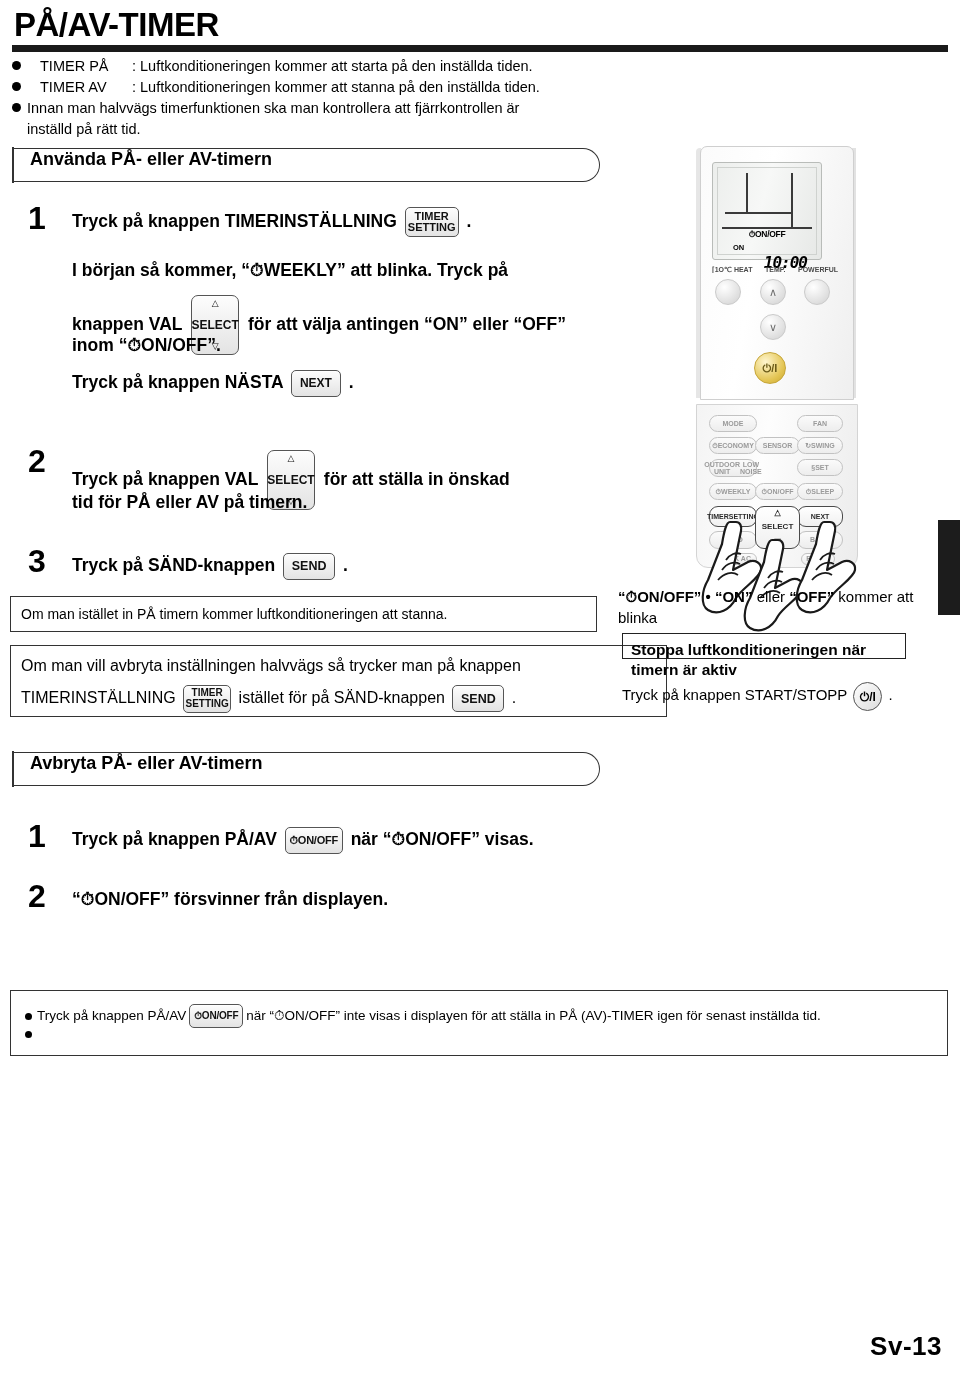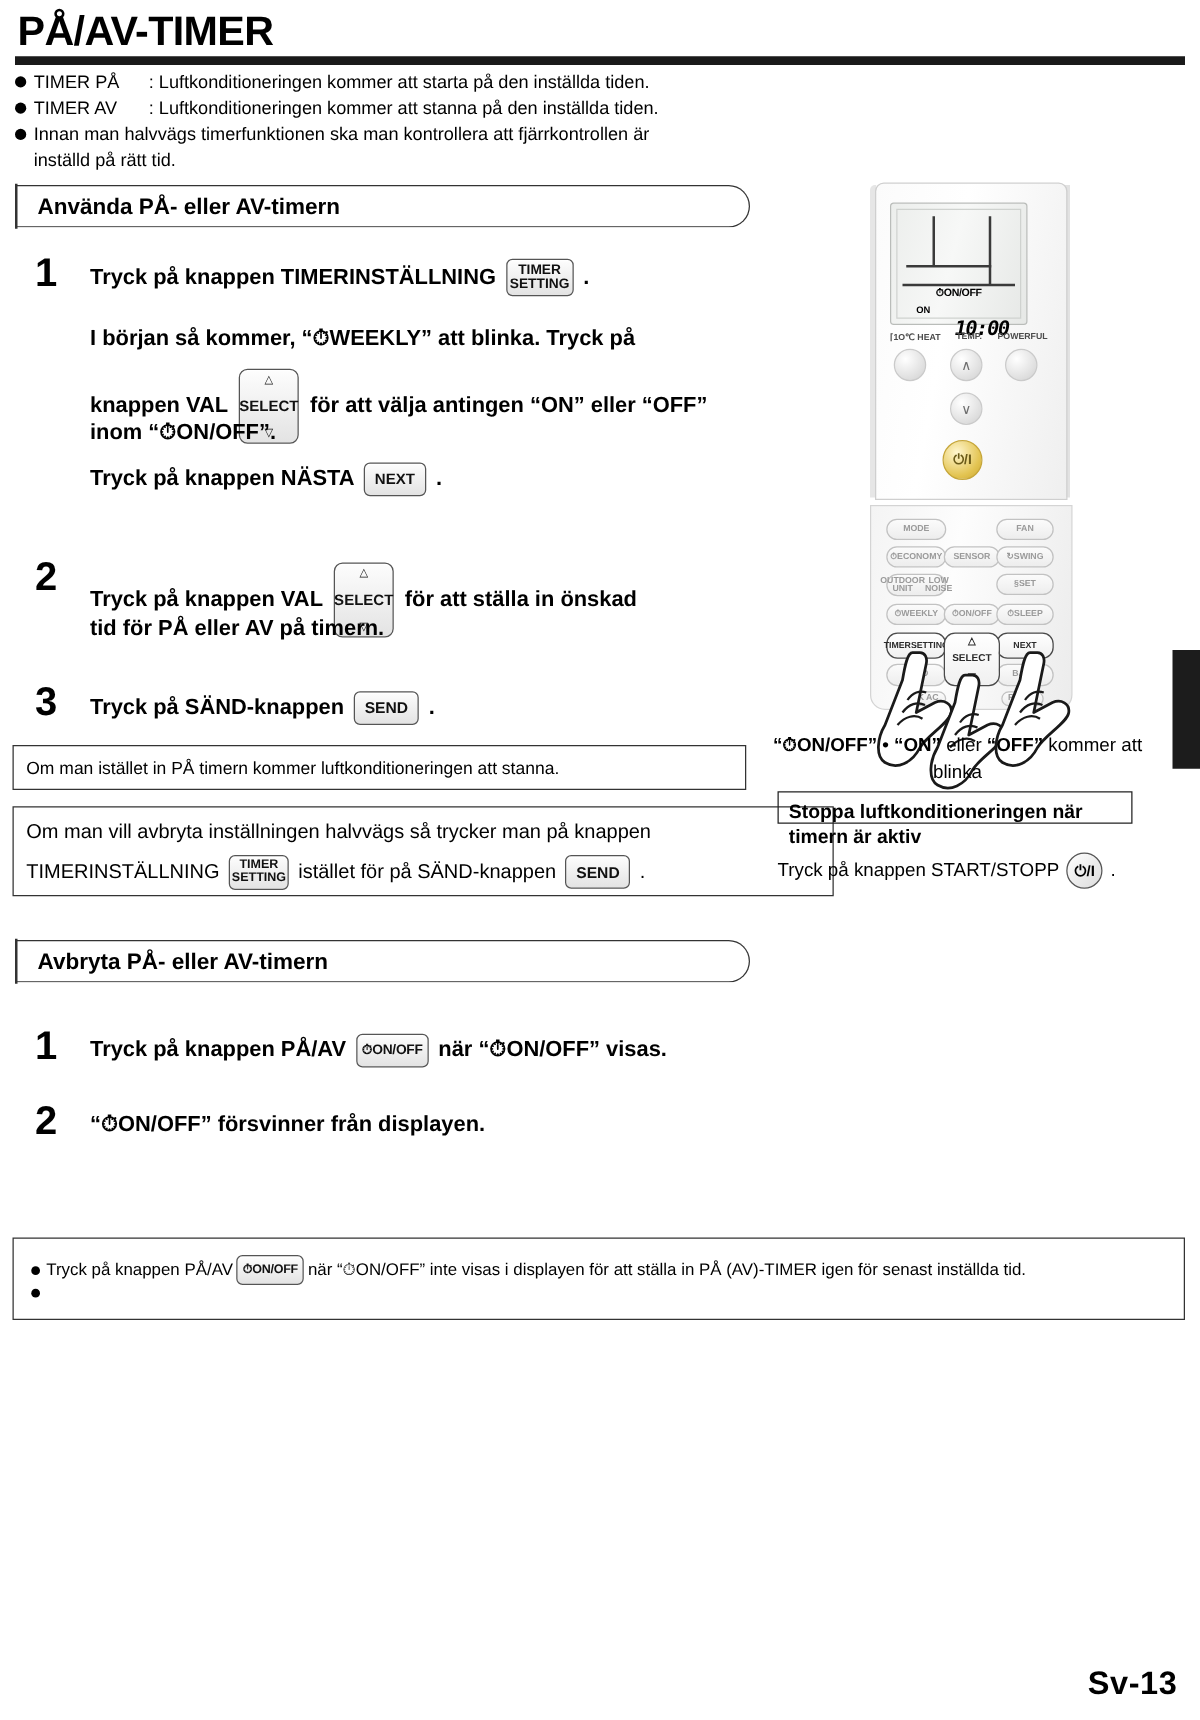--- a/index.html
+++ b/index.html
@@ -23,32 +23,32 @@
     background:#1a1a1a;
   }
 
   
   .bullets{position:absolute;left:12px;top:56px;width:660px;}
   .blt{display:flex;align-items:flex-start;font-size:14.5px;line-height:20px;margin-bottom:1px;}
   .dot{
     display:inline-block;width:9px;height:9px;border-radius:50%;
     background:#000;margin-right:6px;margin-top:5px;flex:0 0 auto;
   }
-  .blt-label{display:inline-block;min-width:92px;}
+  .blt-label{display:inline-block;min-width:92px;margin-left:13px;}
   .blt-text{flex:1;}
   .blt-cont{margin-left:15px;font-size:14.5px;line-height:20px;}
 
   
   .sec-head{
     position:absolute;
     height:34px;
     border:1.6px solid #333;
     border-radius:0 17px 17px 0;
     border-left:none;
-    display:flex;align-items:center;
+    display:flex;align-items:flex-start;
     box-sizing:border-box;
   }
   .sec-head::before{
     content:"";position:absolute;left:0;top:-1.6px;bottom:-1.6px;width:1.6px;background:#333;
   }
   .sec-head span{font-size:18px;font-weight:bold;padding-left:18px;}
 
   
   .stepnum{
     position:absolute;
@@ -93,21 +93,21 @@
 
   
   .notebox{
     position:absolute;border:1.5px solid #333;box-sizing:border-box;
     font-size:14px;line-height:26px;padding:4px 10px;
   }
   .notebox.big{font-size:16px;line-height:32px;}
 
   
   .rt-caption{
-    position:absolute;text-align:center;font-size:15px;line-height:21px;
+    position:absolute;text-align:left;font-size:15px;line-height:21px;
   }
   .rt-caption b{font-weight:bold;}
   .rt-box{
     position:absolute;border:1.6px solid #222;box-sizing:border-box;
     font-size:15.5px;font-weight:bold;line-height:20px;padding:6px 8px;
   }
   .rt-line{position:absolute;font-size:15px;}
 
   
   .bottombox{

